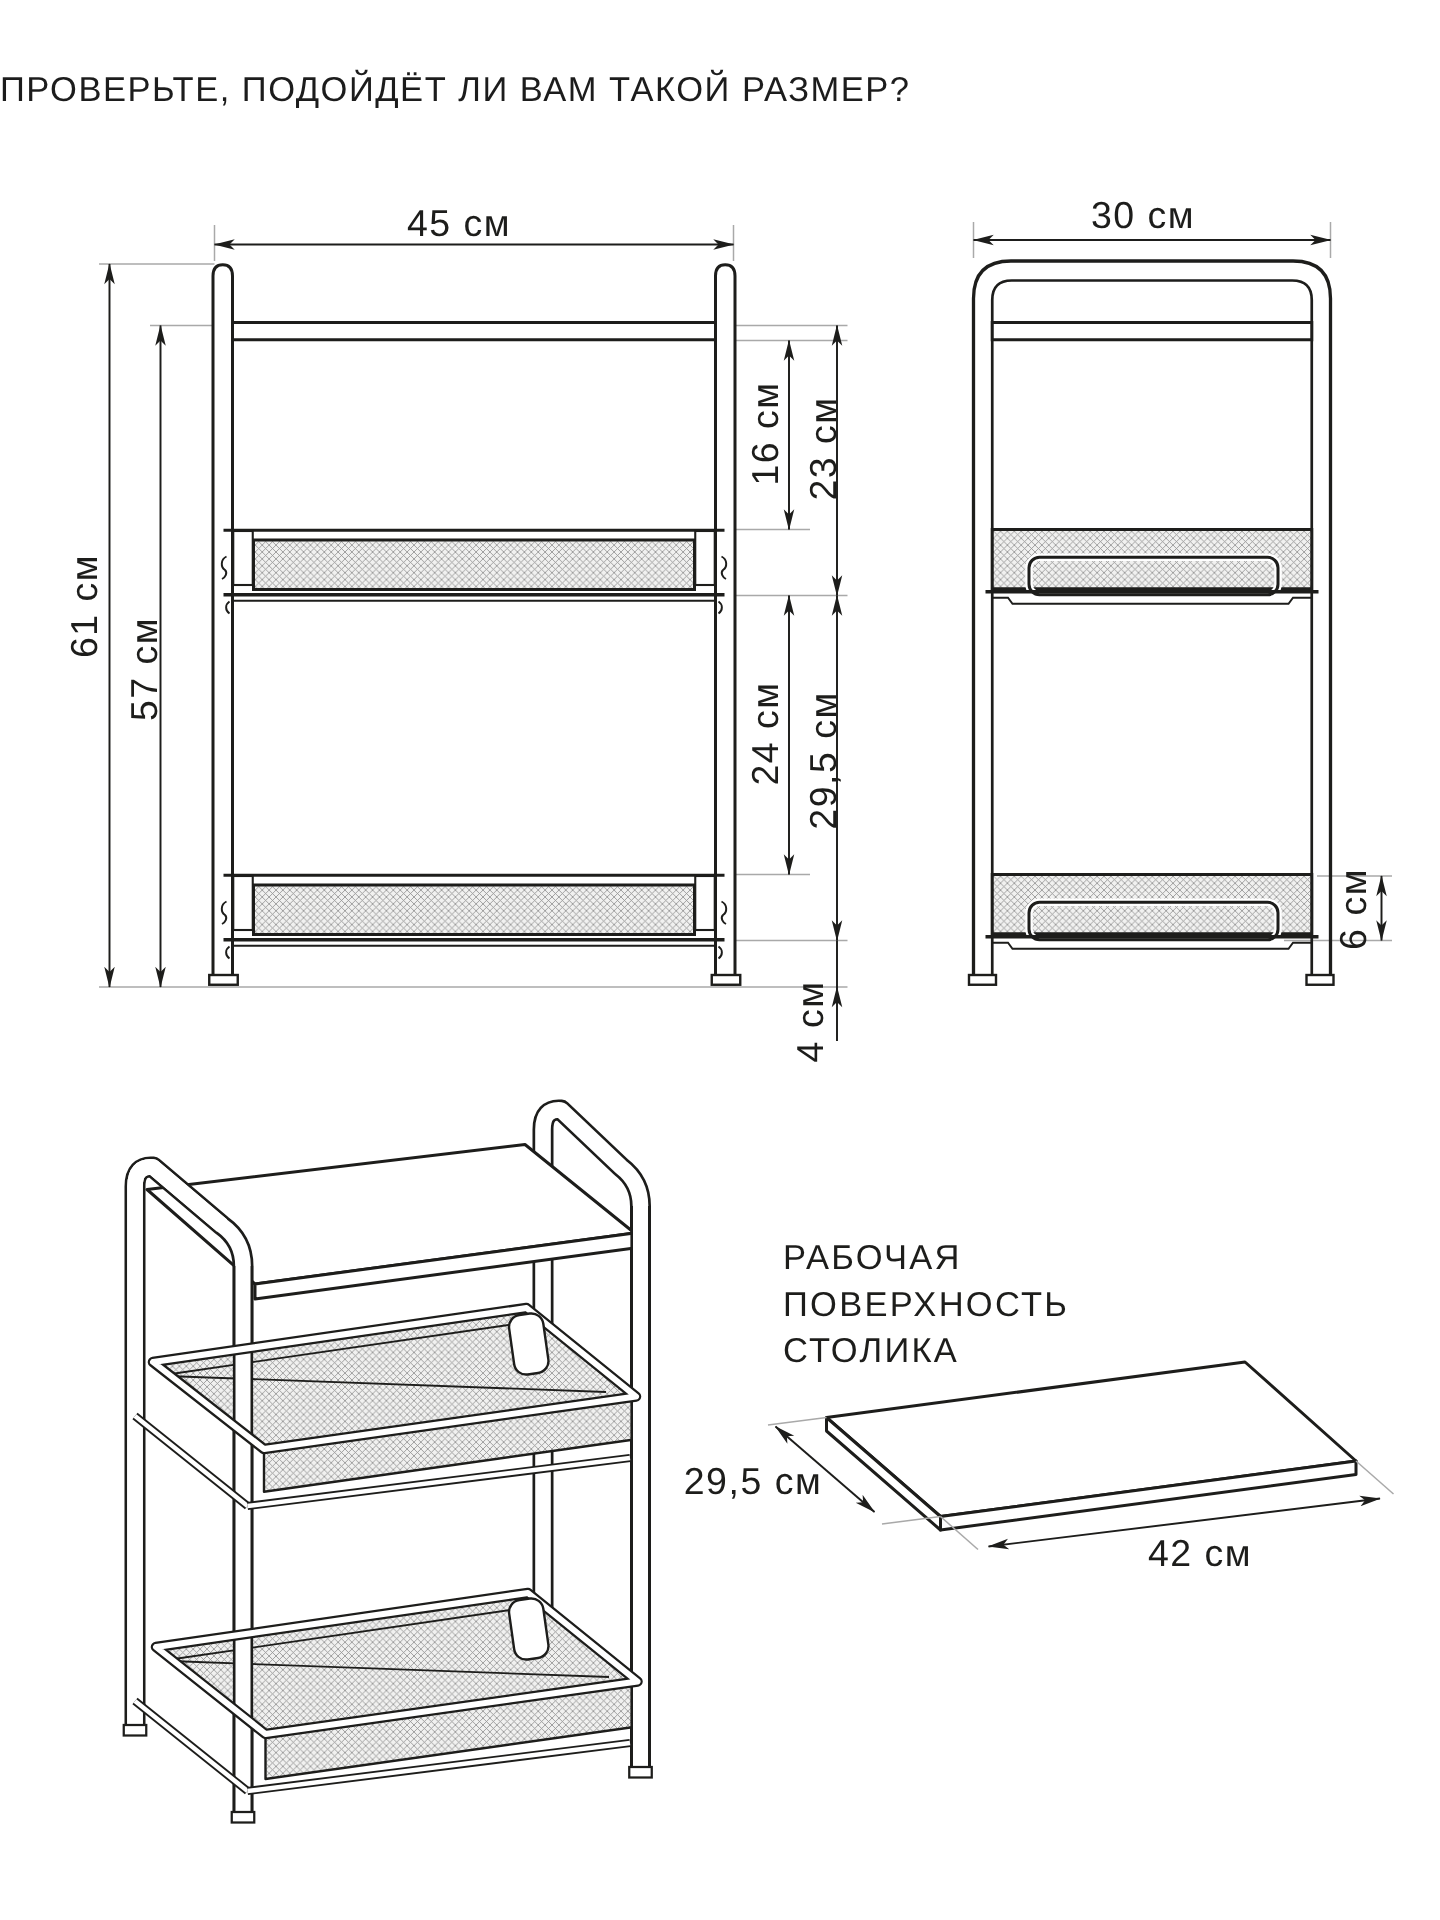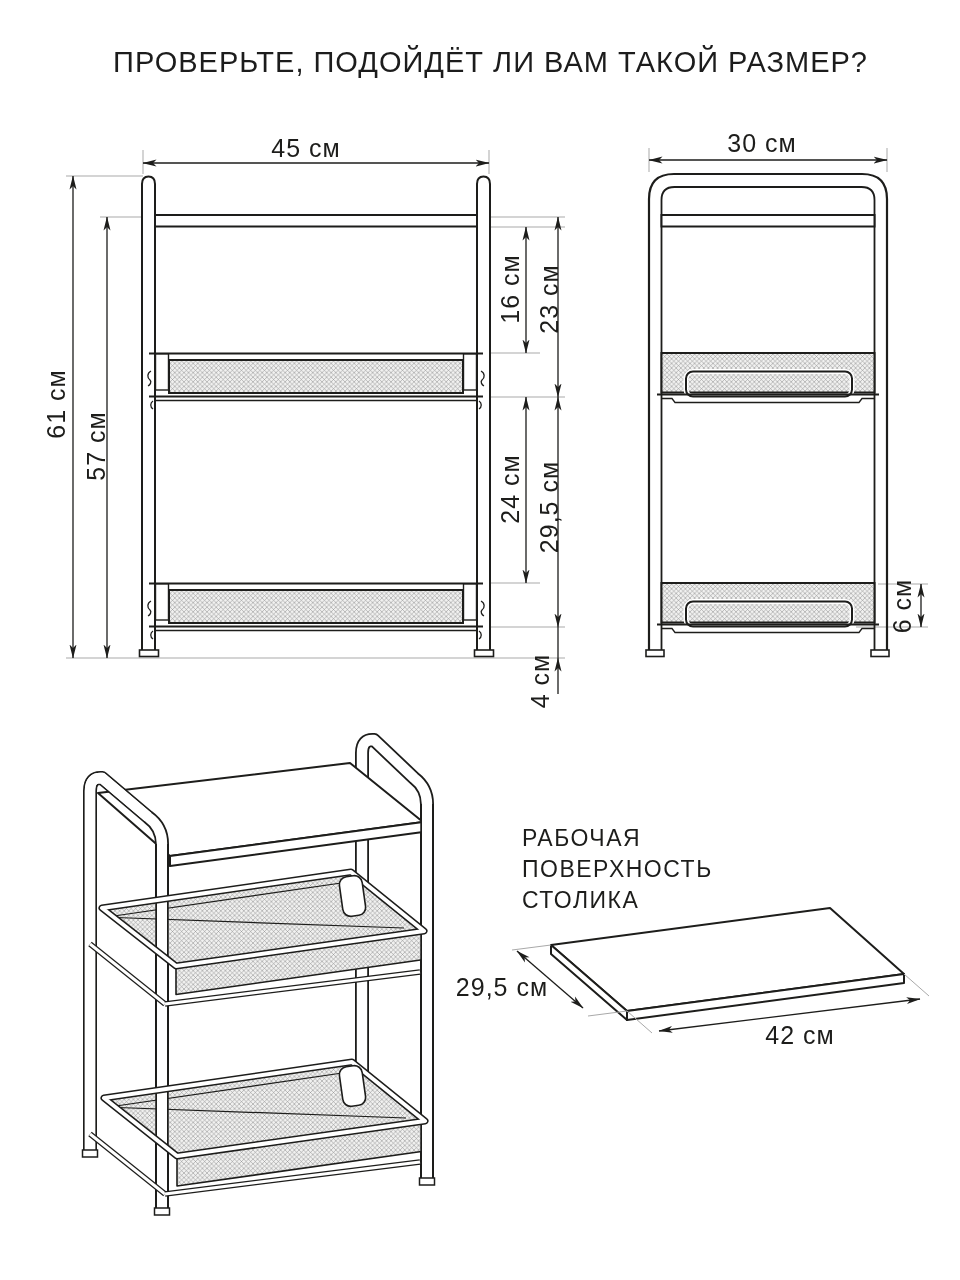--- a/index.html
+++ b/index.html
@@ -1,19 +1,19 @@
 <!DOCTYPE html>
 <html><head>
 <meta charset="utf-8">
 <style>
   html,body{margin:0;padding:0;background:#fff;}
   body{width:960px;height:1280px;position:relative;font-family:"Liberation Sans",sans-serif;overflow:hidden;}
   .page-title{
-    position:absolute;top:46px;left:0;width:868px;text-align:right;
-    font-size:29px;letter-spacing:1px;color:#1c1c1c;font-weight:400;
+    position:absolute;top:46px;left:0;width:868px;text-align:left;
+    font-size:23px;letter-spacing:1px;color:#1c1c1c;font-weight:400;
   }
   svg.drawing{position:absolute;top:0;left:0;}
   .ln{stroke:#1d1d1b;stroke-width:2;fill:none;}
   .lnw{stroke:#1d1d1b;stroke-width:2;fill:#ffffff;}
   .thin{stroke:#1d1d1b;stroke-width:1.3;fill:none;}
   .ext{stroke:#a9a9a9;stroke-width:1;fill:none;}
   .dim{stroke:#1d1d1b;stroke-width:1.3;fill:none;}
   .mesh{fill:url(#mesh);stroke:#1d1d1b;stroke-width:2;}
   .mesh3{fill:url(#mesh);stroke:#1d1d1b;stroke-width:1.6;stroke-linejoin:round;}
   .lbl{font-family:"Liberation Sans",sans-serif;font-size:25px;fill:#1d1d1b;letter-spacing:1px;}

